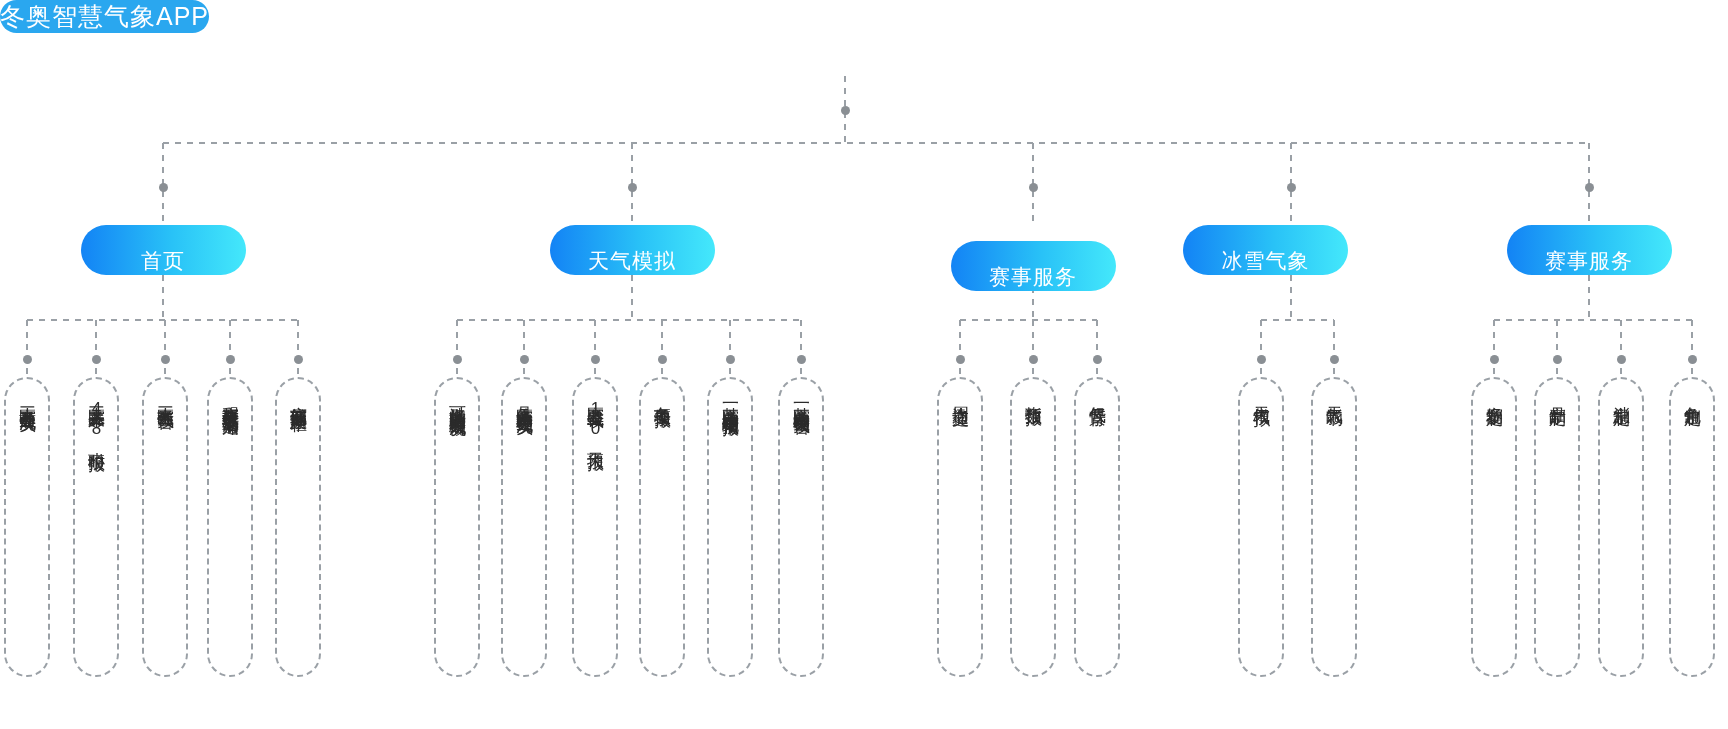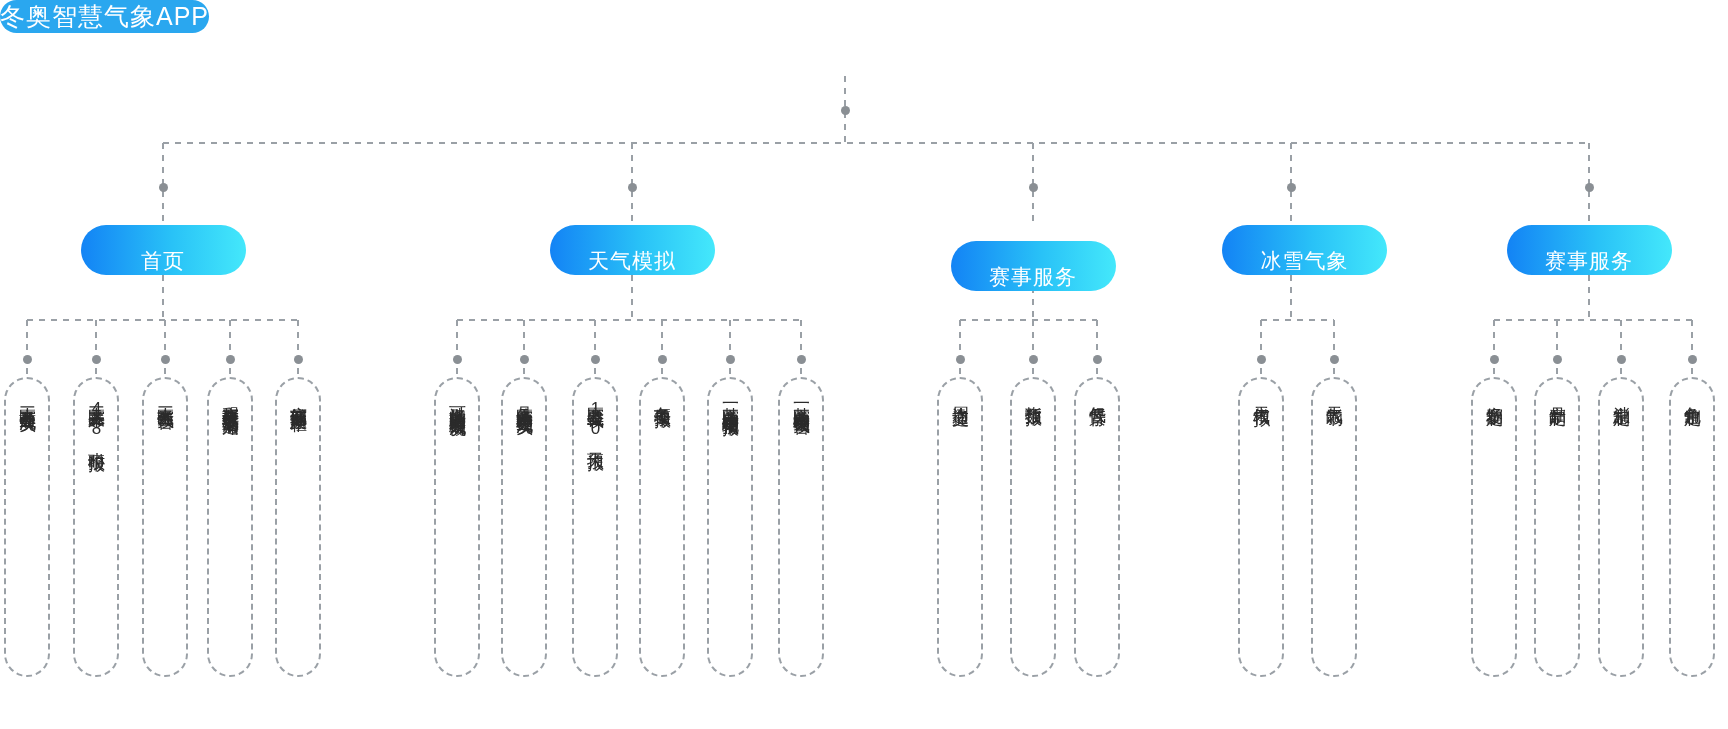--- a/index.html
+++ b/index.html
@@ -120,21 +120,21 @@
   <div id="l2-layer">
       <div class="l2-node" style="left: 80.5px; top: 225px; width: 165px; height: 50px;">
         <span>首页</span>
       </div>
       <div class="l2-node" style="left: 549.5px; top: 225px; width: 165px; height: 50px;">
         <span>天气模拟</span>
       </div>
       <div class="l2-node" style="left: 950.5px; top: 225px; width: 165px; height: 50px; margin-top: 16px;">
         <span>赛事服务</span>
       </div>
-      <div class="l2-node" style="left: 1222px; top: 225px; width: 165px; height: 50px;">
+      <div class="l2-node" style="left: 1183px; top: 225px; width: 165px; height: 50px;">
         <span>冰雪气象</span>
       </div>
       <div class="l2-node" style="left: 1506.5px; top: 225px; width: 165px; height: 50px;">
         <span>赛事服务</span>
       </div>
     </div>
   <div id="leaf-layer">
       <div class="leaf" style="left: 4px; top: 377px; width: 46px; height: 300px;">
         <div class="leaf-label">三大赛区当前天气实况</div>
       </div>

